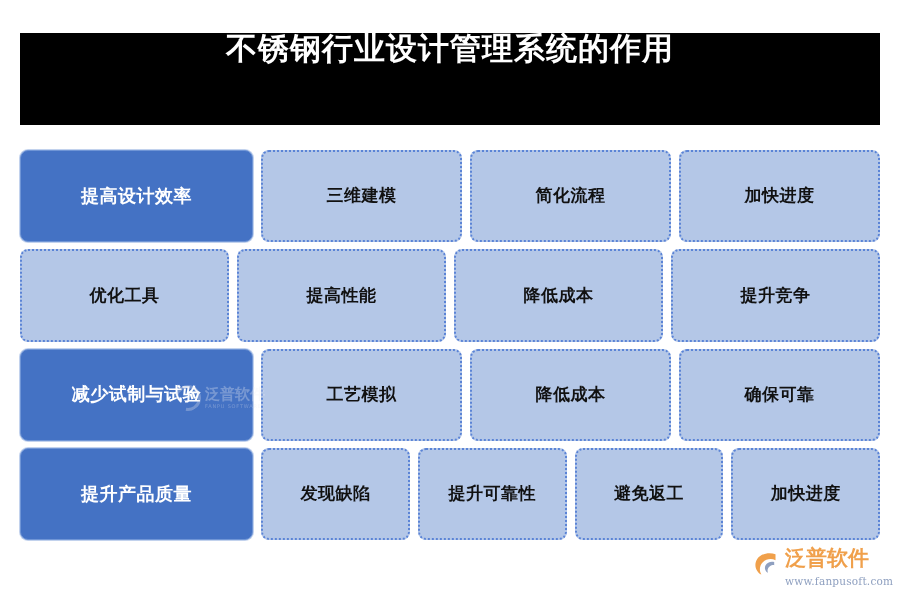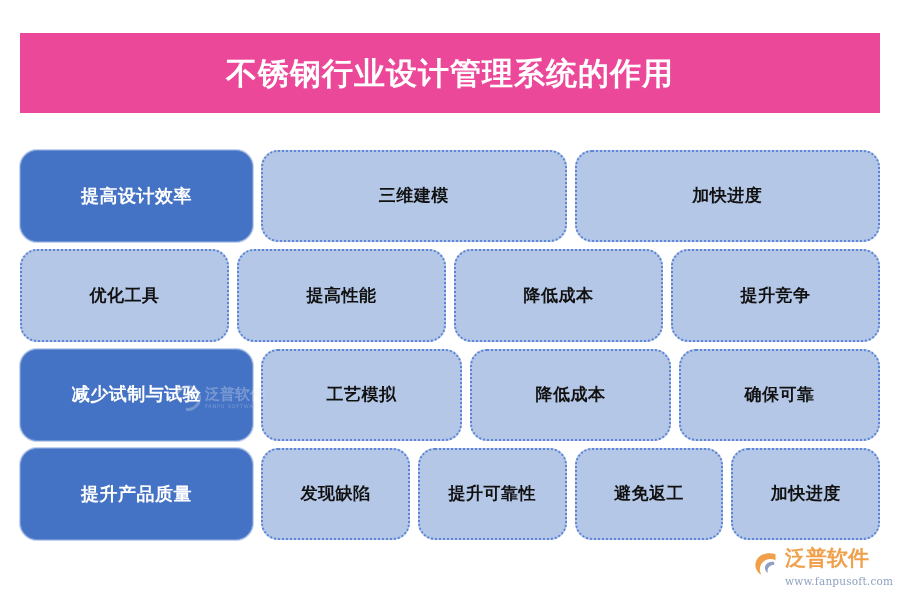--- a/index.html
+++ b/index.html
@@ -24,24 +24,23 @@
     height: 600px;
     background: #ffffff;
   }
 
   
   #header-bar {
     position: absolute;
     left: 20px;
     top: 33px;
     width: 860px;
-    height: 80px;
-    background: #ec4899;
-    display: flex;
-    align-items: center;
+    height: 92px;
+    background: #000000;
+    display: flex;
     justify-content: center;
   }
   #header-title {
     color: #ffffff;
     font-size: 31px;
     font-weight: 700;
     letter-spacing: 1px;
     line-height: 1;
     white-space: nowrap;
   }
@@ -63,21 +62,21 @@
     gap: 8px;
     flex: 1 1 0;
     min-height: 0;
   }
 
   .card {
     display: flex;
     align-items: center;
     justify-content: center;
     box-sizing: border-box;
-    border-radius: 17px;
+    border-radius: 8px;
     text-align: center;
     line-height: 1.15;
     position: relative;
   }
 
   
   .card.primary {
     flex: 0 0 233px;
     background: #4472c4;
     border: 1px solid #6f95d6;
@@ -189,20 +188,23 @@
   <div id="matrix">
 
     <div class="matrix-row">
       <div class="card primary">
         <span>提高设计效率</span>
       </div>
       <div class="card secondary">
         <span>三维建模</span>
       </div>
       <div class="card secondary">
+        <span>简化流程</span>
+      </div>
+      <div class="card secondary">
         <span>加快进度</span>
       </div>
     </div>
 
     <div class="matrix-row">
       <div class="card secondary">
         <span>优化工具</span>
       </div>
       <div class="card secondary">
         <span>提高性能</span>

